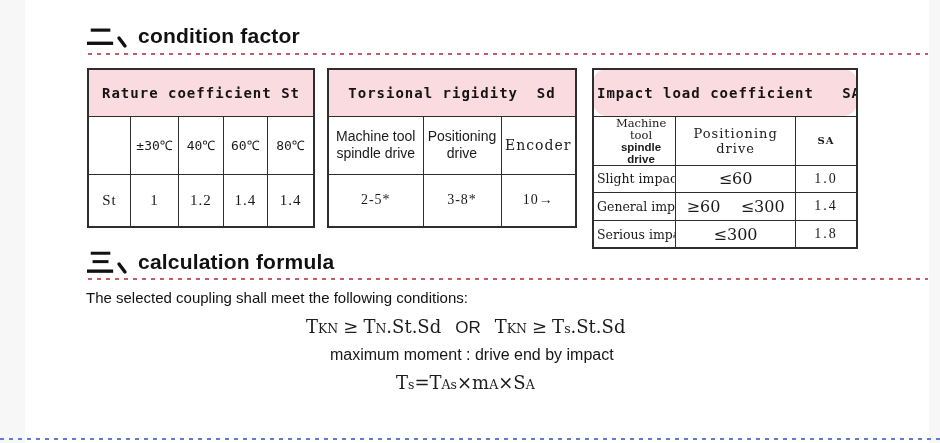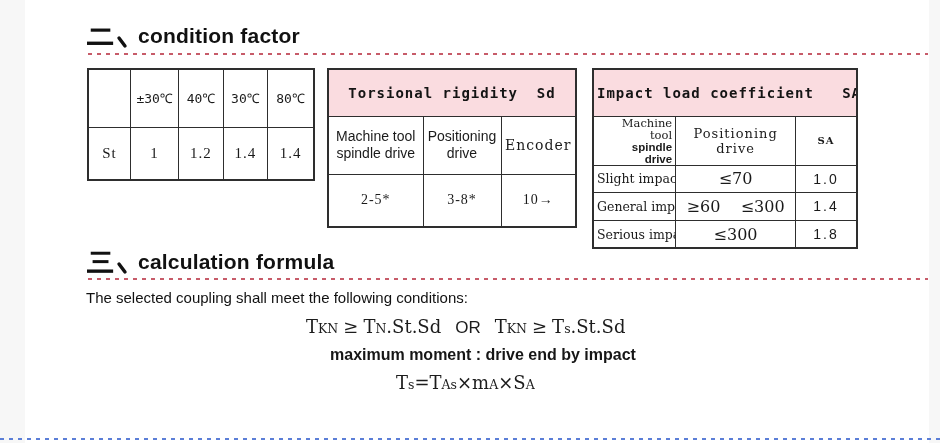--- a/index.html
+++ b/index.html
@@ -29,36 +29,36 @@
   .t1{left:87px;width:228px;}
   .t2{left:327px;width:250px;}
   .t3{left:592px;width:266px;}
 
   .mono-cell{font-family:"DejaVu Sans Mono","Liberation Mono",monospace;font-size:13px;}
   .serif-cell{font-family:Liberation Serif, serif;font-size:15px;letter-spacing:1px;}
   .sans-cell{font-family:"Liberation Sans","DejaVu Sans",sans-serif;font-size:14px;line-height:1.25;}
   .t2 .serif-head{font-family:"DejaVu Serif","Liberation Serif",serif;font-size:14px;letter-spacing:1px;}
   .t2 .serif-cell{font-size:14px;}
 
-  .t3 td{padding:0 3px;}
-  .t3 .hc1{text-align:right;line-height:1.05;padding-left:16px;}
+  .t3 td{padding:0 3px;border-radius:14px;}
+  .t3 .hc1{text-align:center;line-height:1.05;padding-left:16px;}
   .t3 .hc1 .l1{font-family:"DejaVu Serif","Liberation Serif",serif;font-size:11.5px;display:block;}
   .t3 .hc1 .l2{font-family:"Liberation Sans","DejaVu Sans",sans-serif;font-weight:bold;font-size:11.5px;display:block;}
   .t3 .hc2{font-family:"DejaVu Serif","Liberation Serif",serif;font-size:13px;letter-spacing:1px;}
   .t3 .hc3{font-family:"DejaVu Serif","Liberation Serif",serif;font-size:10px;letter-spacing:1px;font-weight:bold;}
   .t3 .label{font-family:"DejaVu Serif","Liberation Serif",serif;font-size:12.5px;text-align:left;white-space:nowrap;}
   .t3 .range{font-family:"DejaVu Serif","Liberation Serif",serif;font-size:16px;white-space:pre;}
-  .t3 .sa{font-family:Liberation Sans, sans-serif;font-size:14px;letter-spacing:2px;}
+  .t3 .sa{font-family:Liberation Serif, serif;font-size:14px;letter-spacing:2px;}
 
   
   .intro{position:absolute;left:86px;top:289px;font-size:15px;color:#111;}
   .formula{position:absolute;font-family:"DejaVu Serif","Liberation Serif",serif;color:#1c1c1c;}
   .f1{left:306px;top:316px;}
   .f3{left:396px;top:372px;}
-  .fnote{position:absolute;left:330px;top:346px;font-size:16px;color:#161616;font-weight:bold;}
+  .fnote{position:absolute;left:330px;top:346px;font-size:16px;color:#161616;}
   .seg-b{font-size:18px;}
   .seg-s{font-size:12.5px;}
   .seg-op{font-size:18px;margin:0 5px;}
   .seg-gap{font-size:17px;margin:0 14px;font-family:"Liberation Sans","DejaVu Sans",sans-serif;}
 </style>
 </head>
 <body>
 
 <div class="page">
   <div class="edge-strip edge-left"></div>
@@ -80,25 +80,28 @@
 
   <table class="tbl t1">
     <colgroup>
         <col style="width:42px">
         <col style="width:48px">
         <col style="width:44px">
         <col style="width:44px">
         <col style="width:46px">
       </colgroup>
     <tbody>
+        <tr style="height:47px;">
+          <td class="title" colspan="5">Rature coefficient St</td>
+        </tr>
     <tr style="height:58px;">
       <td class="mono-cell"></td>
       <td class="mono-cell">±30℃</td>
       <td class="mono-cell">40℃</td>
-      <td class="mono-cell">30℃</td>
+      <td class="mono-cell">60℃</td>
       <td class="mono-cell">80℃</td>
     </tr>
     <tr style="height:53px;">
       <td class="serif-cell">St</td>
       <td class="serif-cell">1</td>
       <td class="serif-cell">1.2</td>
       <td class="serif-cell">1.4</td>
       <td class="serif-cell">1.4</td>
     </tr>
   </tbody>
@@ -140,21 +143,21 @@
     <tr style="height:28px;">
       <td class="hc1">
         <span class="l1">Machine tool</span>
         <span class="l2">spindle drive</span>
       </td>
       <td class="hc2">Positioning drive</td>
       <td class="hc3">SA</td>
     </tr>
     <tr style="height:27px;">
       <td class="label">Slight impact</td>
-      <td class="range">≤70</td>
+      <td class="range">≤60</td>
       <td class="sa">1.0</td>
     </tr>
     <tr style="height:28px;">
       <td class="label">General impact</td>
       <td class="range">≥60    ≤300</td>
       <td class="sa">1.4</td>
     </tr>
     <tr style="height:28px;">
       <td class="label">Serious impact</td>
       <td class="range">≤300</td>

